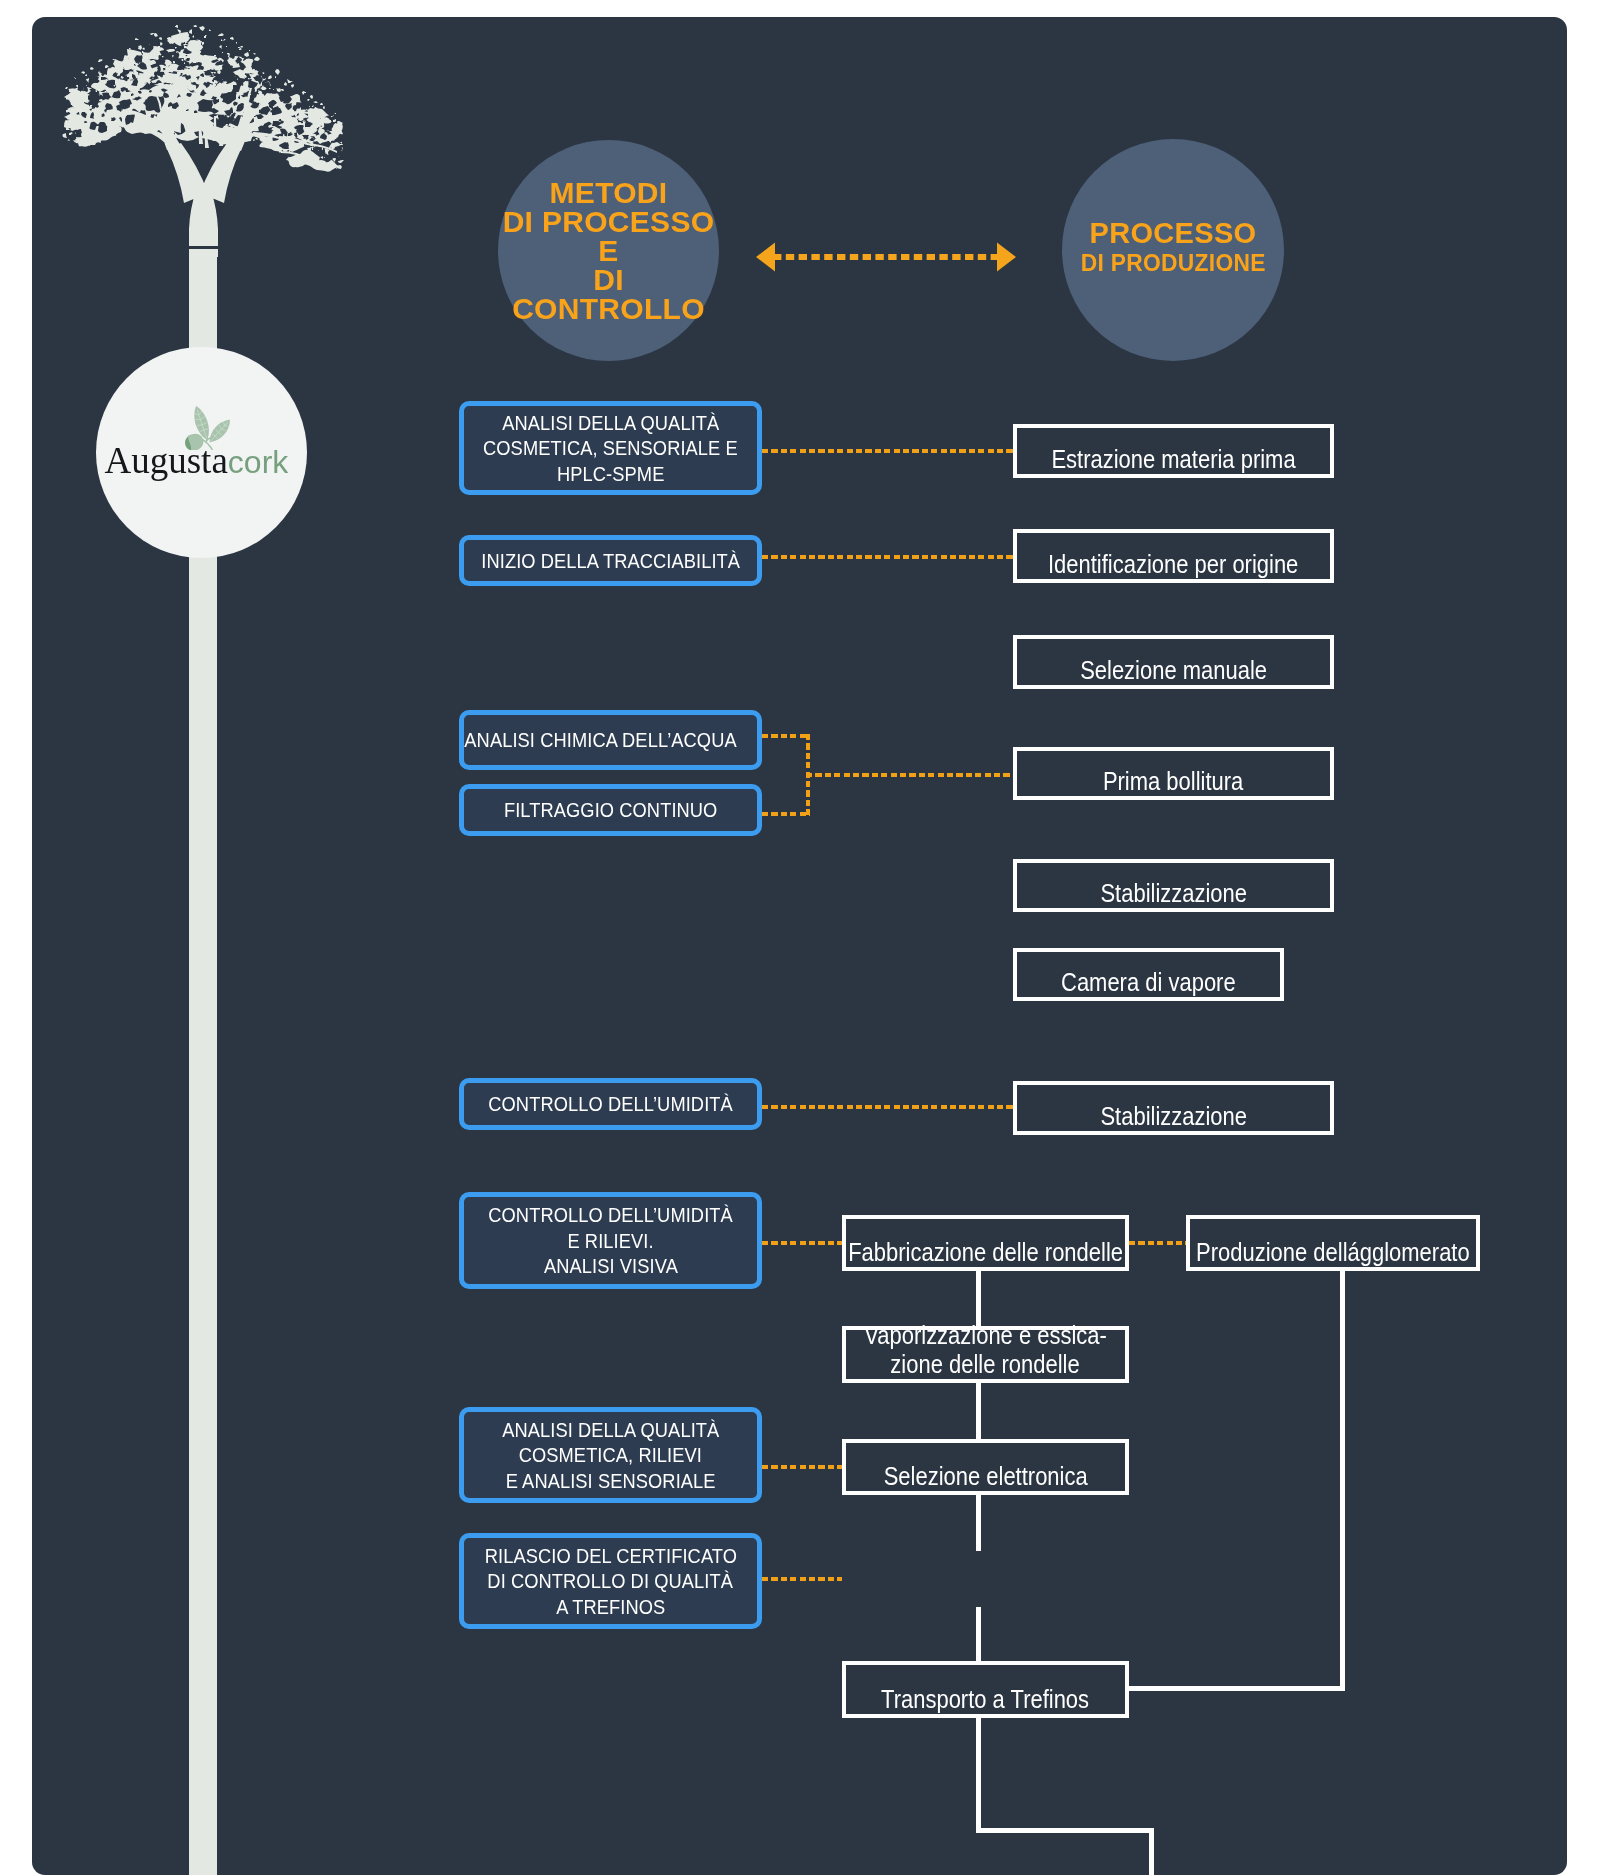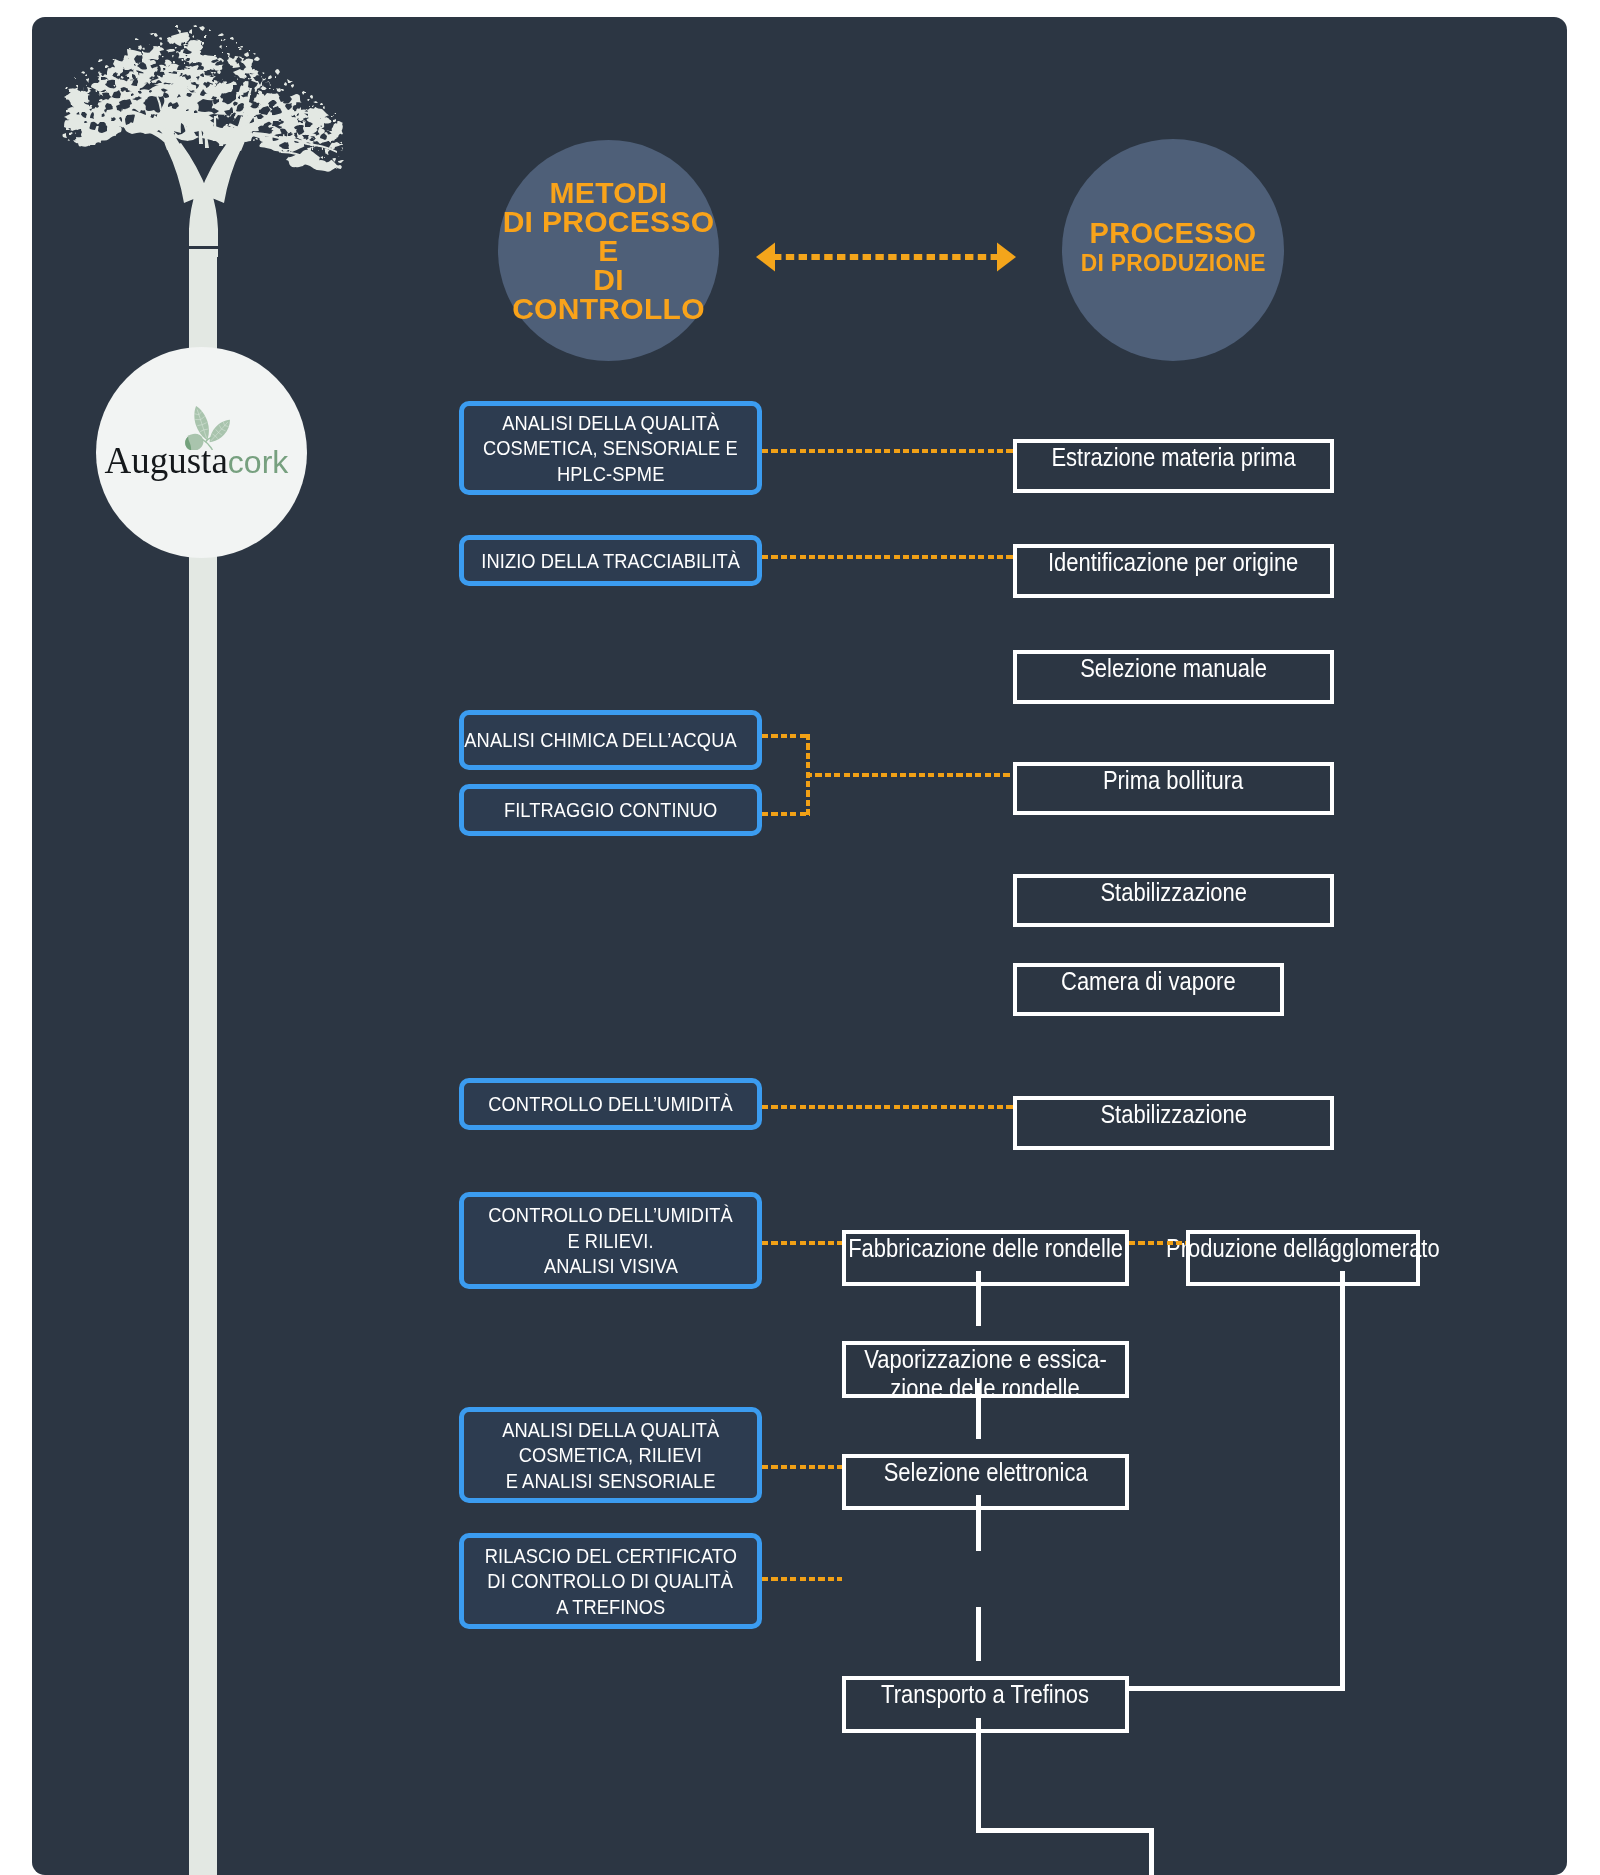--- a/index.html
+++ b/index.html
@@ -33,23 +33,23 @@
   #hc-process .ln1{font-size:29px;line-height:32px;}
   #hc-process .ln2{font-size:24px;line-height:28px;transform:scaleX(.95);}
 
   
   .abox{position:absolute;border:5px solid #3b9cf0;border-radius:10px;background:#2d3c50;
         color:#fff;display:flex;flex-direction:column;align-items:center;justify-content:center;
         text-align:center;box-sizing:border-box;font-size:21px;line-height:25.5px;
         letter-spacing:0.1px;}
   .abox>div{white-space:nowrap;transform:scaleX(.87);}
   .pbox{position:absolute;border:4px solid #ffffff;background:transparent;
-        color:#fff;display:flex;flex-direction:column;align-items:center;justify-content:flex-start;
+        color:#fff;display:flex;flex-direction:column;align-items:center;justify-content:flex-end;
         text-align:center;box-sizing:border-box;font-size:26px;line-height:29px;
-        letter-spacing:0px;font-weight:400;margin-top:15px;}
+        letter-spacing:0px;font-weight:400;}
   .pbox>div{white-space:nowrap;transform:scaleX(.845);}
 
   
   #dblarrow{position:absolute;left:724px;top:224px;width:260px;height:32px;}
   .dashh{position:absolute;height:3.6px;
     background-image:repeating-linear-gradient(to right,#f2a116 0 6.2px,transparent 6.2px 9.4px);}
   .dashv{position:absolute;width:3.6px;
     background-image:repeating-linear-gradient(to bottom,#f2a116 0 6.2px,transparent 6.2px 9.4px);}
   .wline{position:absolute;background:#ffffff;}
 </style>
@@ -180,21 +180,21 @@
       </div>
 <div class="pbox" id="p6" style="left:981px;top:931px;width:271px;height:53px;">
         <div>Camera di vapore</div>
       </div>
 <div class="pbox" id="p7" style="left:981px;top:1064px;width:321px;height:54px;">
         <div>Stabilizzazione</div>
       </div>
 <div class="pbox" id="p8" style="left:810px;top:1198px;width:287px;height:56px;">
         <div>Fabbricazione delle rondelle</div>
       </div>
-<div class="pbox" id="p9" style="left:1154px;top:1198px;width:234px;height:56px;">
+<div class="pbox" id="p9" style="left:1154px;top:1198px;width:294px;height:56px;">
         <div>Produzione dellágglomerato</div>
       </div>
 <div class="pbox" id="p10" style="left:810px;top:1309px;width:287px;height:57px;">
         <div>Vaporizzazione e essica-</div>
         <div>zione delle rondelle</div>
       </div>
 <div class="pbox" id="p11" style="left:810px;top:1422px;width:287px;height:56px;">
         <div>Selezione elettronica</div>
       </div>
 <div class="pbox" id="p13" style="left:810px;top:1644px;width:287px;height:57px;">

